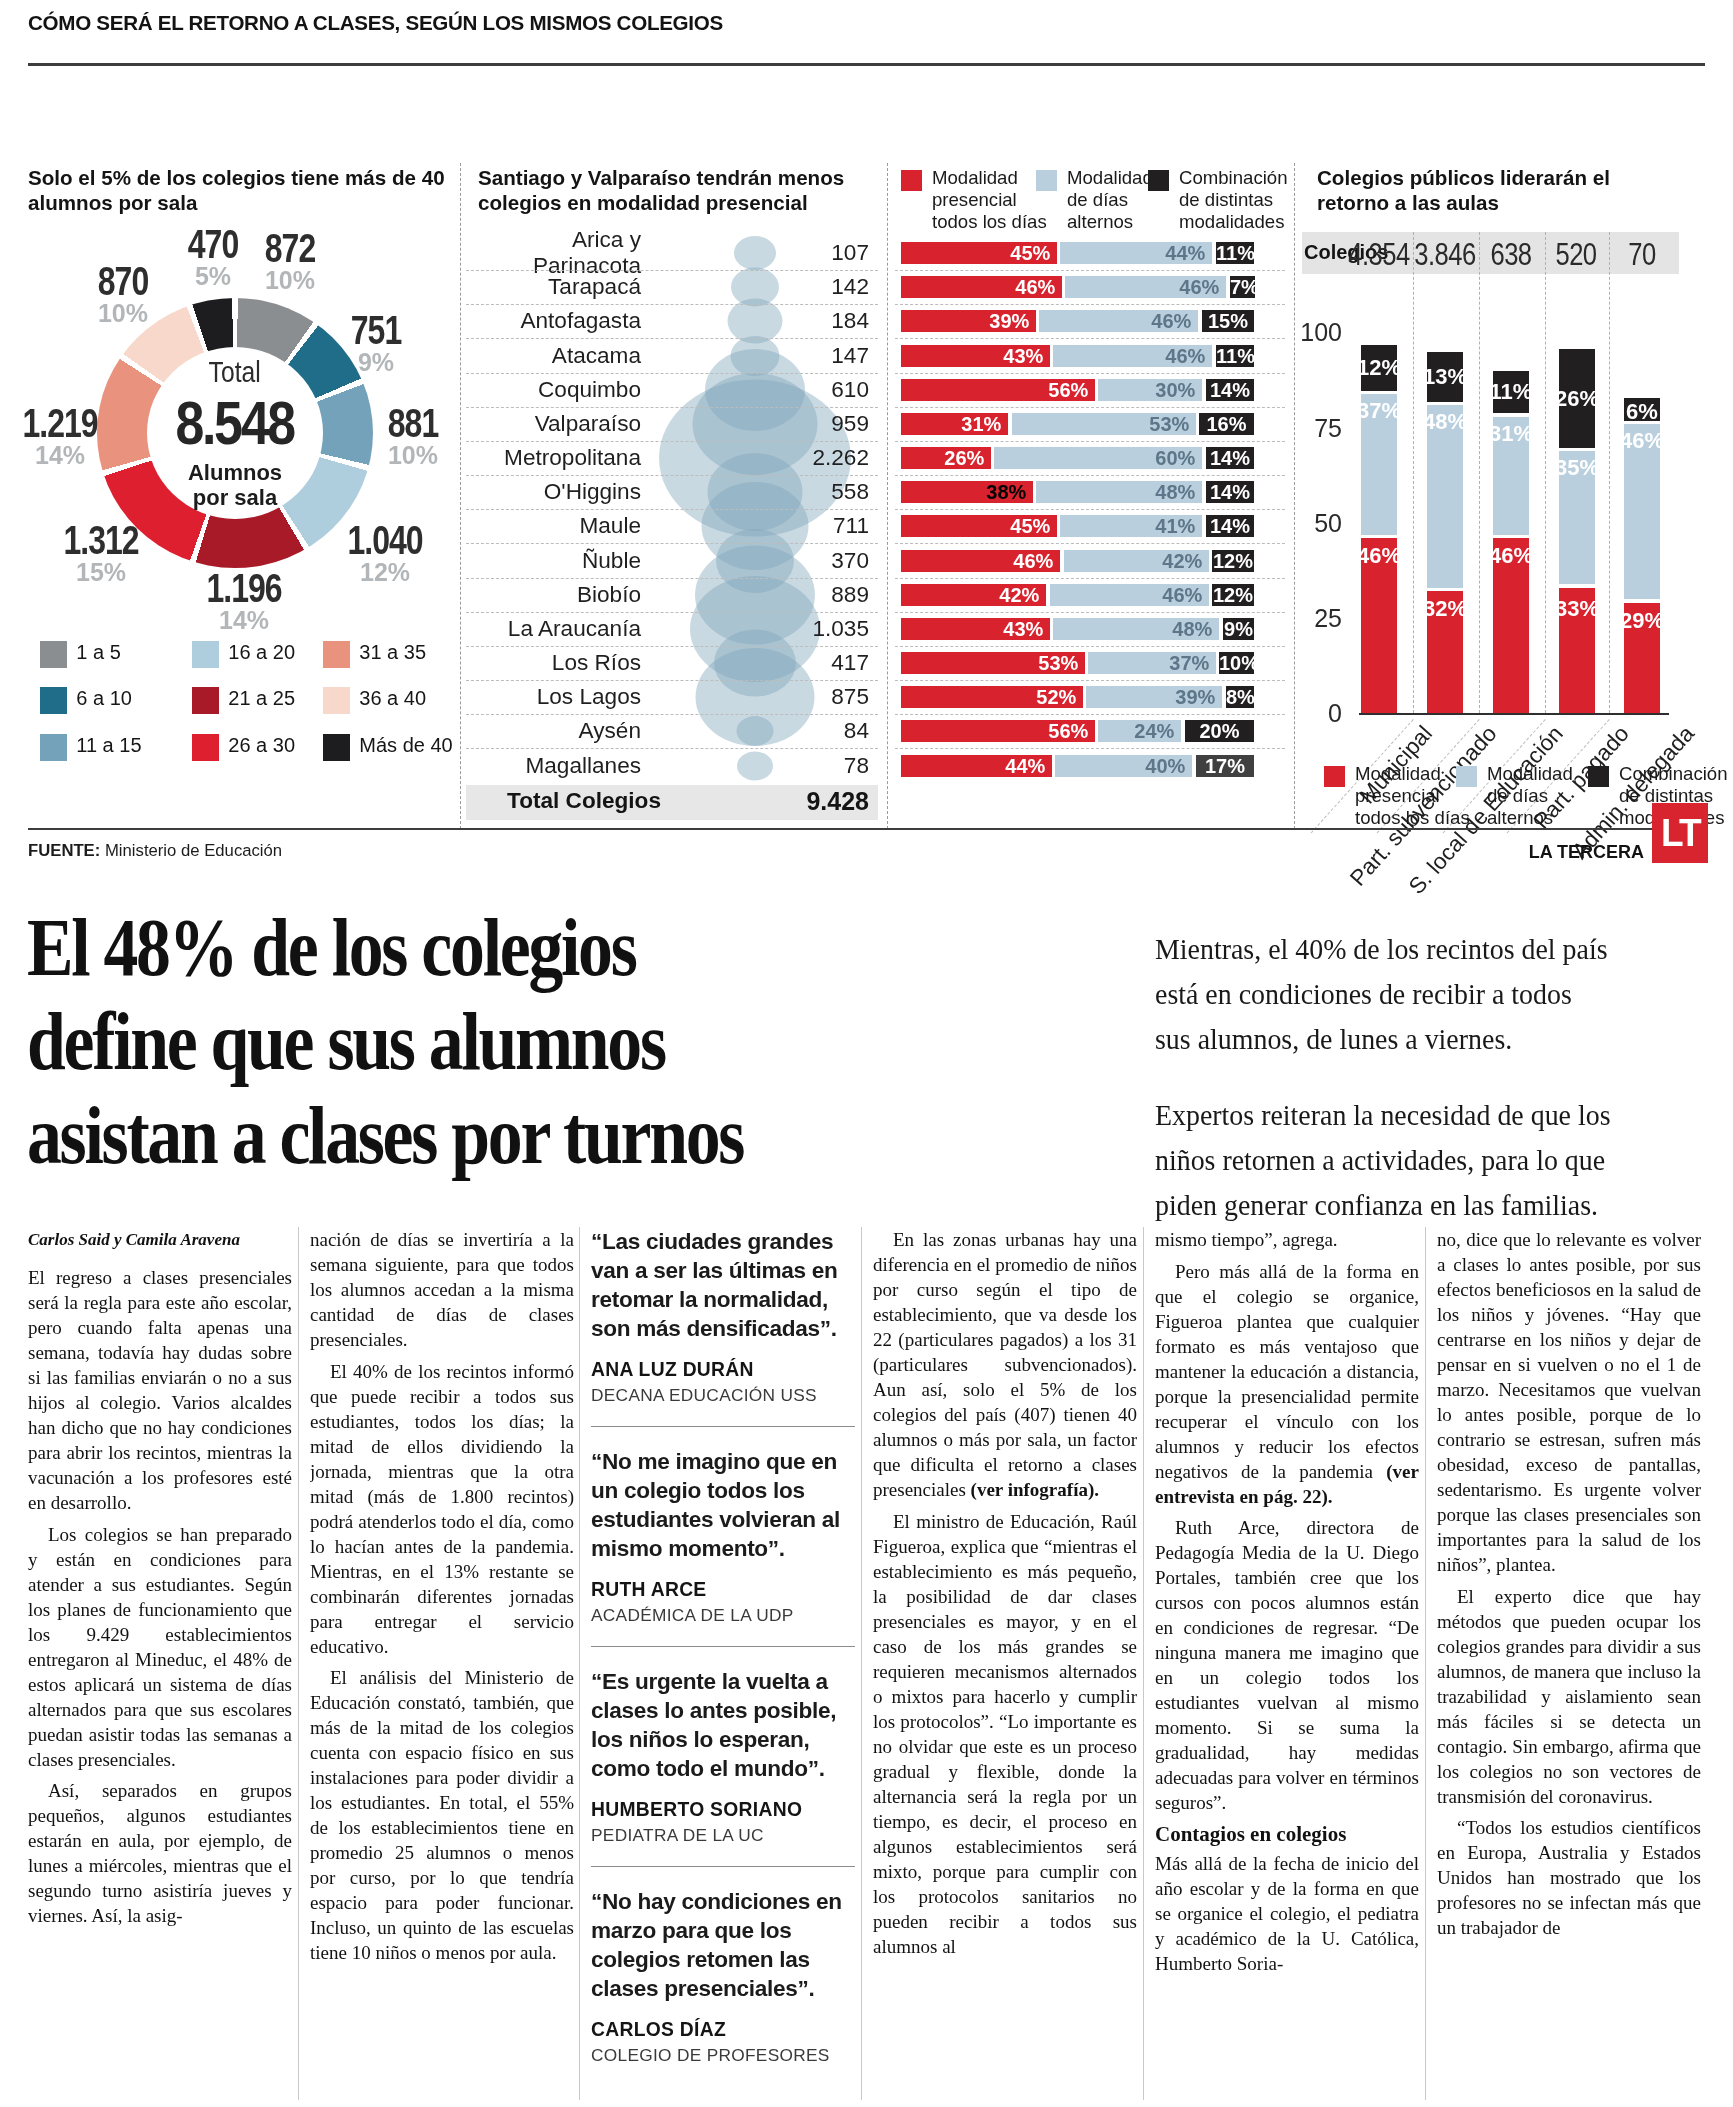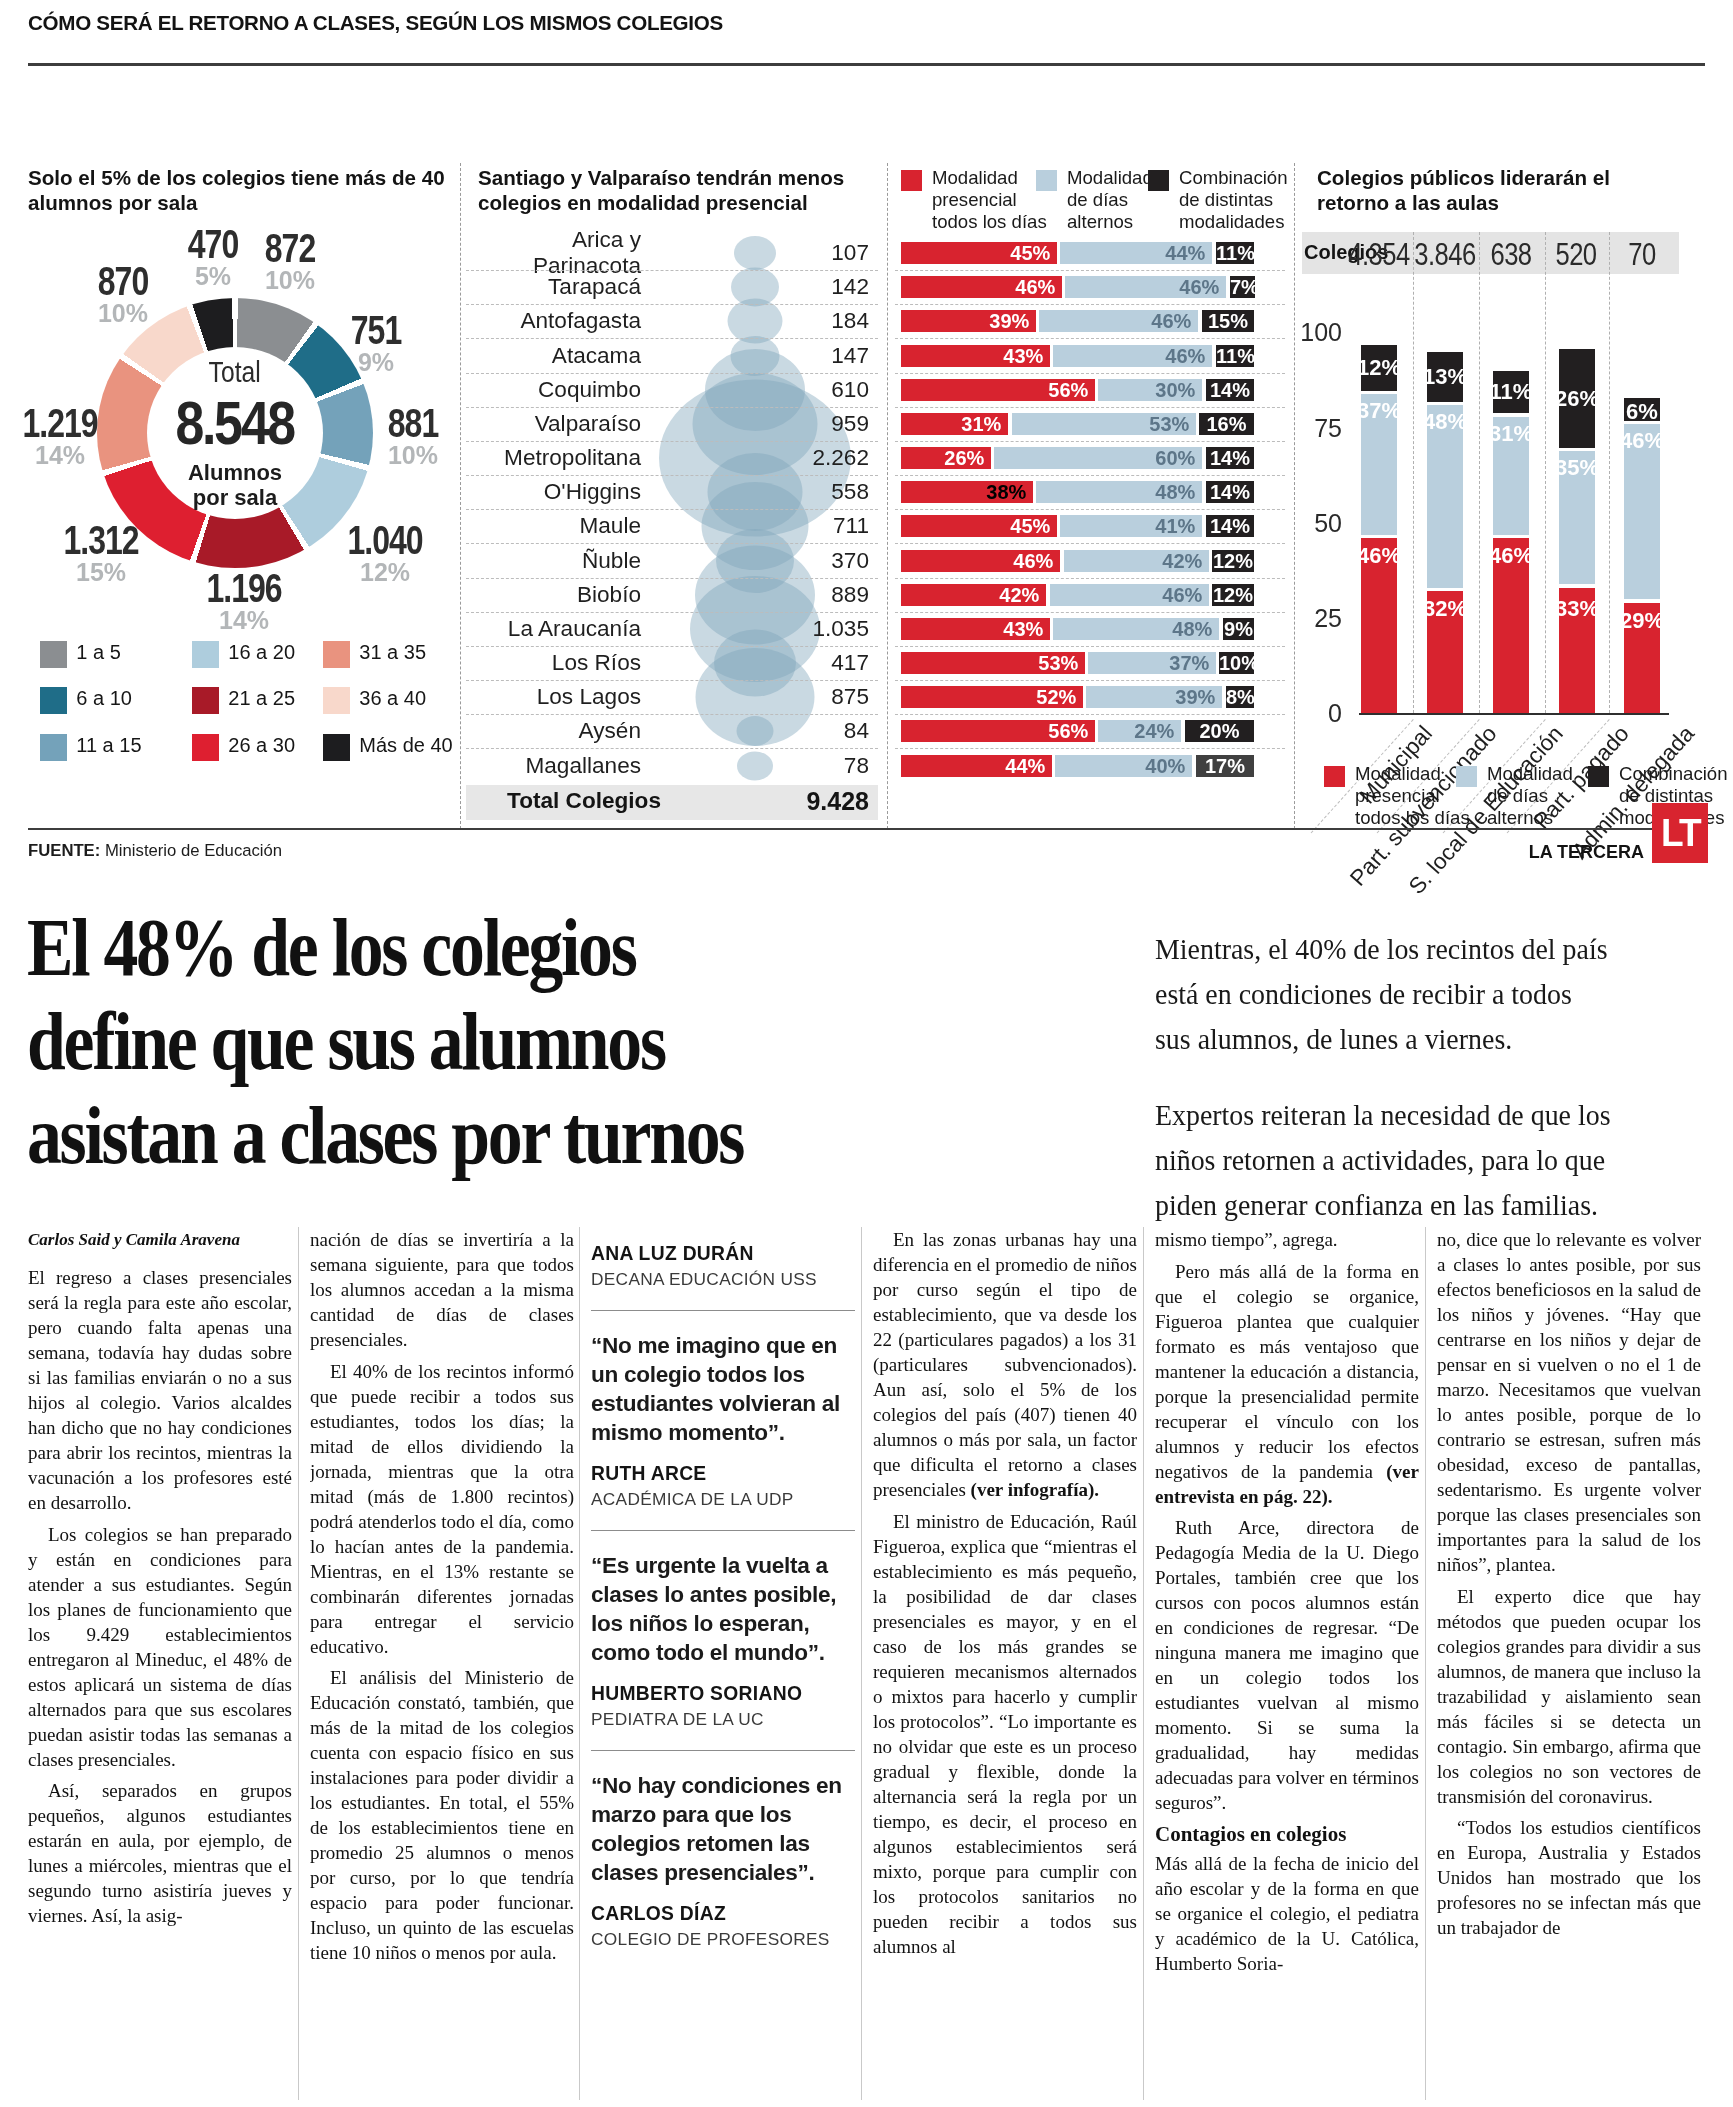--- a/index.html
+++ b/index.html
@@ -554,20 +554,21 @@
       <p>El regreso a clases presenciales será la regla para este año escolar, pero cuando falta apenas una semana, todavía hay dudas sobre si las familias enviarán o no a sus hijos al colegio. Varios alcaldes han dicho que no hay condiciones para abrir los recintos, mientras la vacunación a los profesores esté en desarrollo.</p>
       <p class="ind">Los colegios se han preparado y están en condiciones para atender a sus estudiantes. Según los planes de funcionamiento que los 9.429 establecimientos entregaron al Mineduc, el 48% de estos aplicará un sistema de días alternados para que sus escolares puedan asistir todas las semanas a clases presenciales.</p>
       <p class="ind">Así, separados en grupos pequeños, algunos estudiantes estarán en aula, por ejemplo, de lunes a miércoles, mientras que el segundo turno asistiría jueves y viernes. Así, la asig-</p>
     </div>
   <div class="col" id="col-1" style="left:310px">
       <p>nación de días se invertiría a la semana siguiente, para que todos los alumnos accedan a la misma cantidad de días de clases presenciales.</p>
       <p class="ind">El 40% de los recintos informó que puede recibir a todos sus estudiantes, todos los días; la mitad de ellos dividiendo la jornada, mientras que la otra mitad (más de 1.800 recintos) podrá atenderlos todo el día, como lo hacían antes de la pandemia. Mientras, en el 13% restante se combinarán diferentes jornadas para entregar el servicio educativo.</p>
       <p class="ind">El análisis del Ministerio de Educación constató, también, que más de la mitad de los colegios cuenta con espacio físico en sus instalaciones para poder dividir a los estudiantes. En total, el 55% de los establecimientos tiene en promedio 25 alumnos o menos por curso, por lo que tendría espacio para poder funcionar. Incluso, un quinto de las escuelas tiene 10 niños o menos por aula.</p>
     </div>
   <div class="col" id="col-2" style="left:591px">
+      <div class="quote">“Las ciudades grandes van a ser las últimas en retomar la normalidad, son más densificadas”.</div>
       <div class="qname">ANA LUZ DURÁN</div>
       <div class="qrole">DECANA EDUCACIÓN USS</div>
       <hr class="qrule">
       <div class="quote">“No me imagino que en un colegio todos los estudiantes volvieran al mismo momento”.</div>
       <div class="qname">RUTH ARCE</div>
       <div class="qrole">ACADÉMICA DE LA UDP</div>
       <hr class="qrule">
       <div class="quote">“Es urgente la vuelta a clases lo antes posible, los niños lo esperan, como todo el mundo”.</div>
       <div class="qname">HUMBERTO SORIANO</div>
       <div class="qrole">PEDIATRA DE LA UC</div>

